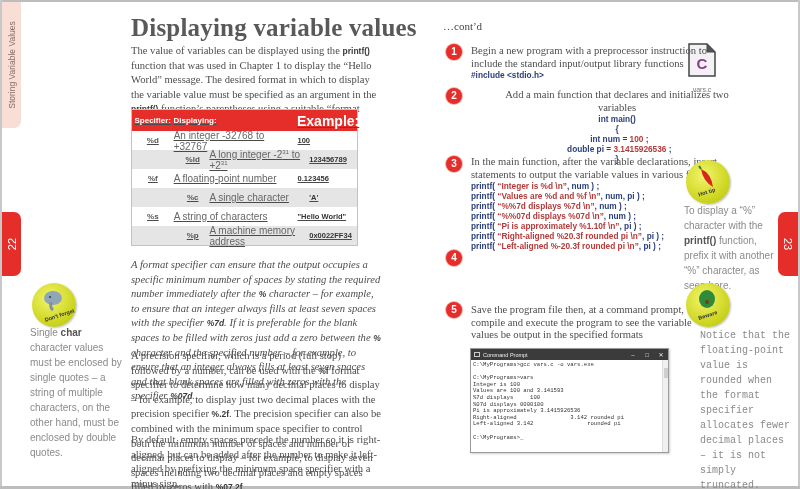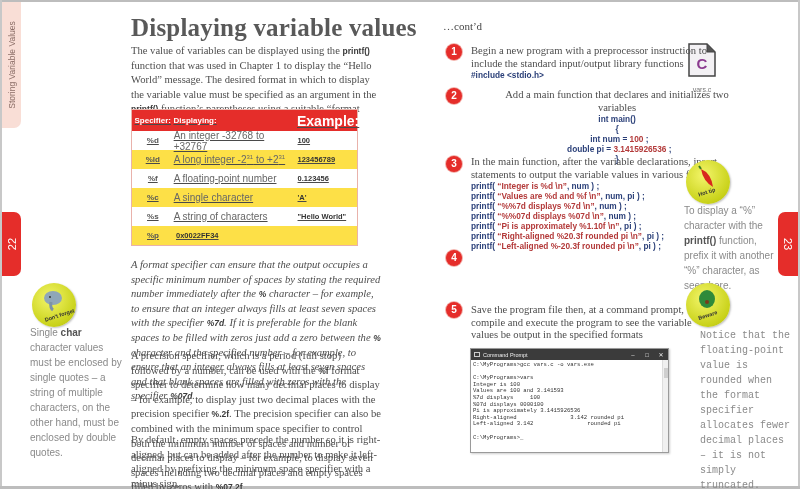--- a/index.html
+++ b/index.html
@@ -21,21 +21,21 @@
   .title { position: absolute; left: 131px; top: 14px; font-size: 25px; font-weight: bold; color: #595959; letter-spacing: 0.2px; }
   .body-text { font-size: 10.6px; line-height: 14.6px; color: #4d4d4d; }
   .intro { position: absolute; left: 131px; top: 44px; width: 250px; }
   .code-inline { font-family: "Liberation Sans", sans-serif; font-weight: bold; font-size: 8.5px; color: #3a3a3a; }
 
   
   .spec-table { position: absolute; left: 131px; top: 109px; width: 227px; border: 1px solid #e9b2ab; text-decoration: underline; }
   .spec-row { display: flex; height: 19px; align-items: center; font-family: "Liberation Sans", sans-serif; }
   .spec-row.head { background: #e52d2a; color: #fff; font-weight: bold; font-size: 8px; height: 21px; }
   .spec-row.odd { background: #fff; }
-  .spec-row.even { background: #fde047; }
+  .spec-row.even { background: #e5e5e5; padding-left: 44px; }
   .c-spec { width: 42px; text-align: center; font-size: 8px; font-weight: bold; color: #555; }
   .head .c-spec { color: #fff; }
   .c-desc { width: 123px; font-size: 10px; color: #666; }
   .head .c-desc { color: #fff; font-size: 8px; }
   .c-ex { width: 62px; font-size: 7.5px; font-weight: bold; color: #333; padding-left: 2px; }
   .head .c-ex { color: #fff; font-size: 14px; }
   sup { font-size: 6px; vertical-align: 4px; }
 
   .para1 { position: absolute; left: 131px; top: 258px; width: 250px; font-style: italic; }
   .para2 { position: absolute; left: 131px; top: 349px; width: 250px; }
@@ -116,20 +116,21 @@
     <div class="c-desc">A single character</div>
     <div class="c-ex">'A'</div>
   </div>
   <div class="spec-row odd">
     <div class="c-spec">%s</div>
     <div class="c-desc">A string of characters</div>
     <div class="c-ex">"Hello World"</div>
   </div>
   <div class="spec-row even">
     <div class="c-spec">%p</div>
+    <div class="c-desc">A machine memory address</div>
     <div class="c-ex">0x0022FF34</div>
   </div>
 </div>
 
 <p class="para1 body-text">
   <span>A format specifier can ensure that the output occupies a specific minimum number of spaces by stating the required number immediately after the </span><span class="code-inline">%</span><span> character – for example, to ensure that an integer always fills at least seven spaces with the specifier </span><span class="code-inline">%7d</span><span>. If it is preferable for the blank spaces to be filled with zeros just add a zero between the </span><span class="code-inline">%</span><span> character and the specified number – for example, to ensure that an integer always fills at least seven spaces and that blank spaces are filled with zeros with the specifier </span><span class="code-inline">%07d</span><span>.</span>
 </p>
 
 <p class="para2 body-text">
   <span>A precision specifier, which is a period (full stop) followed by a number, can be used with the </span><span class="code-inline">%f</span><span> format specifier to determine how many decimal places to display – for example, to display just two decimal places with the precision specifier </span><span class="code-inline">%.2f</span><span>. The precision specifier can also be combined with the minimum space specifier to control both the minimum number of spaces and number of decimal places to display – for example, to display seven spaces including two decimal places and empty spaces filled by zeros with </span><span class="code-inline">%07.2f</span><span>.</span>

